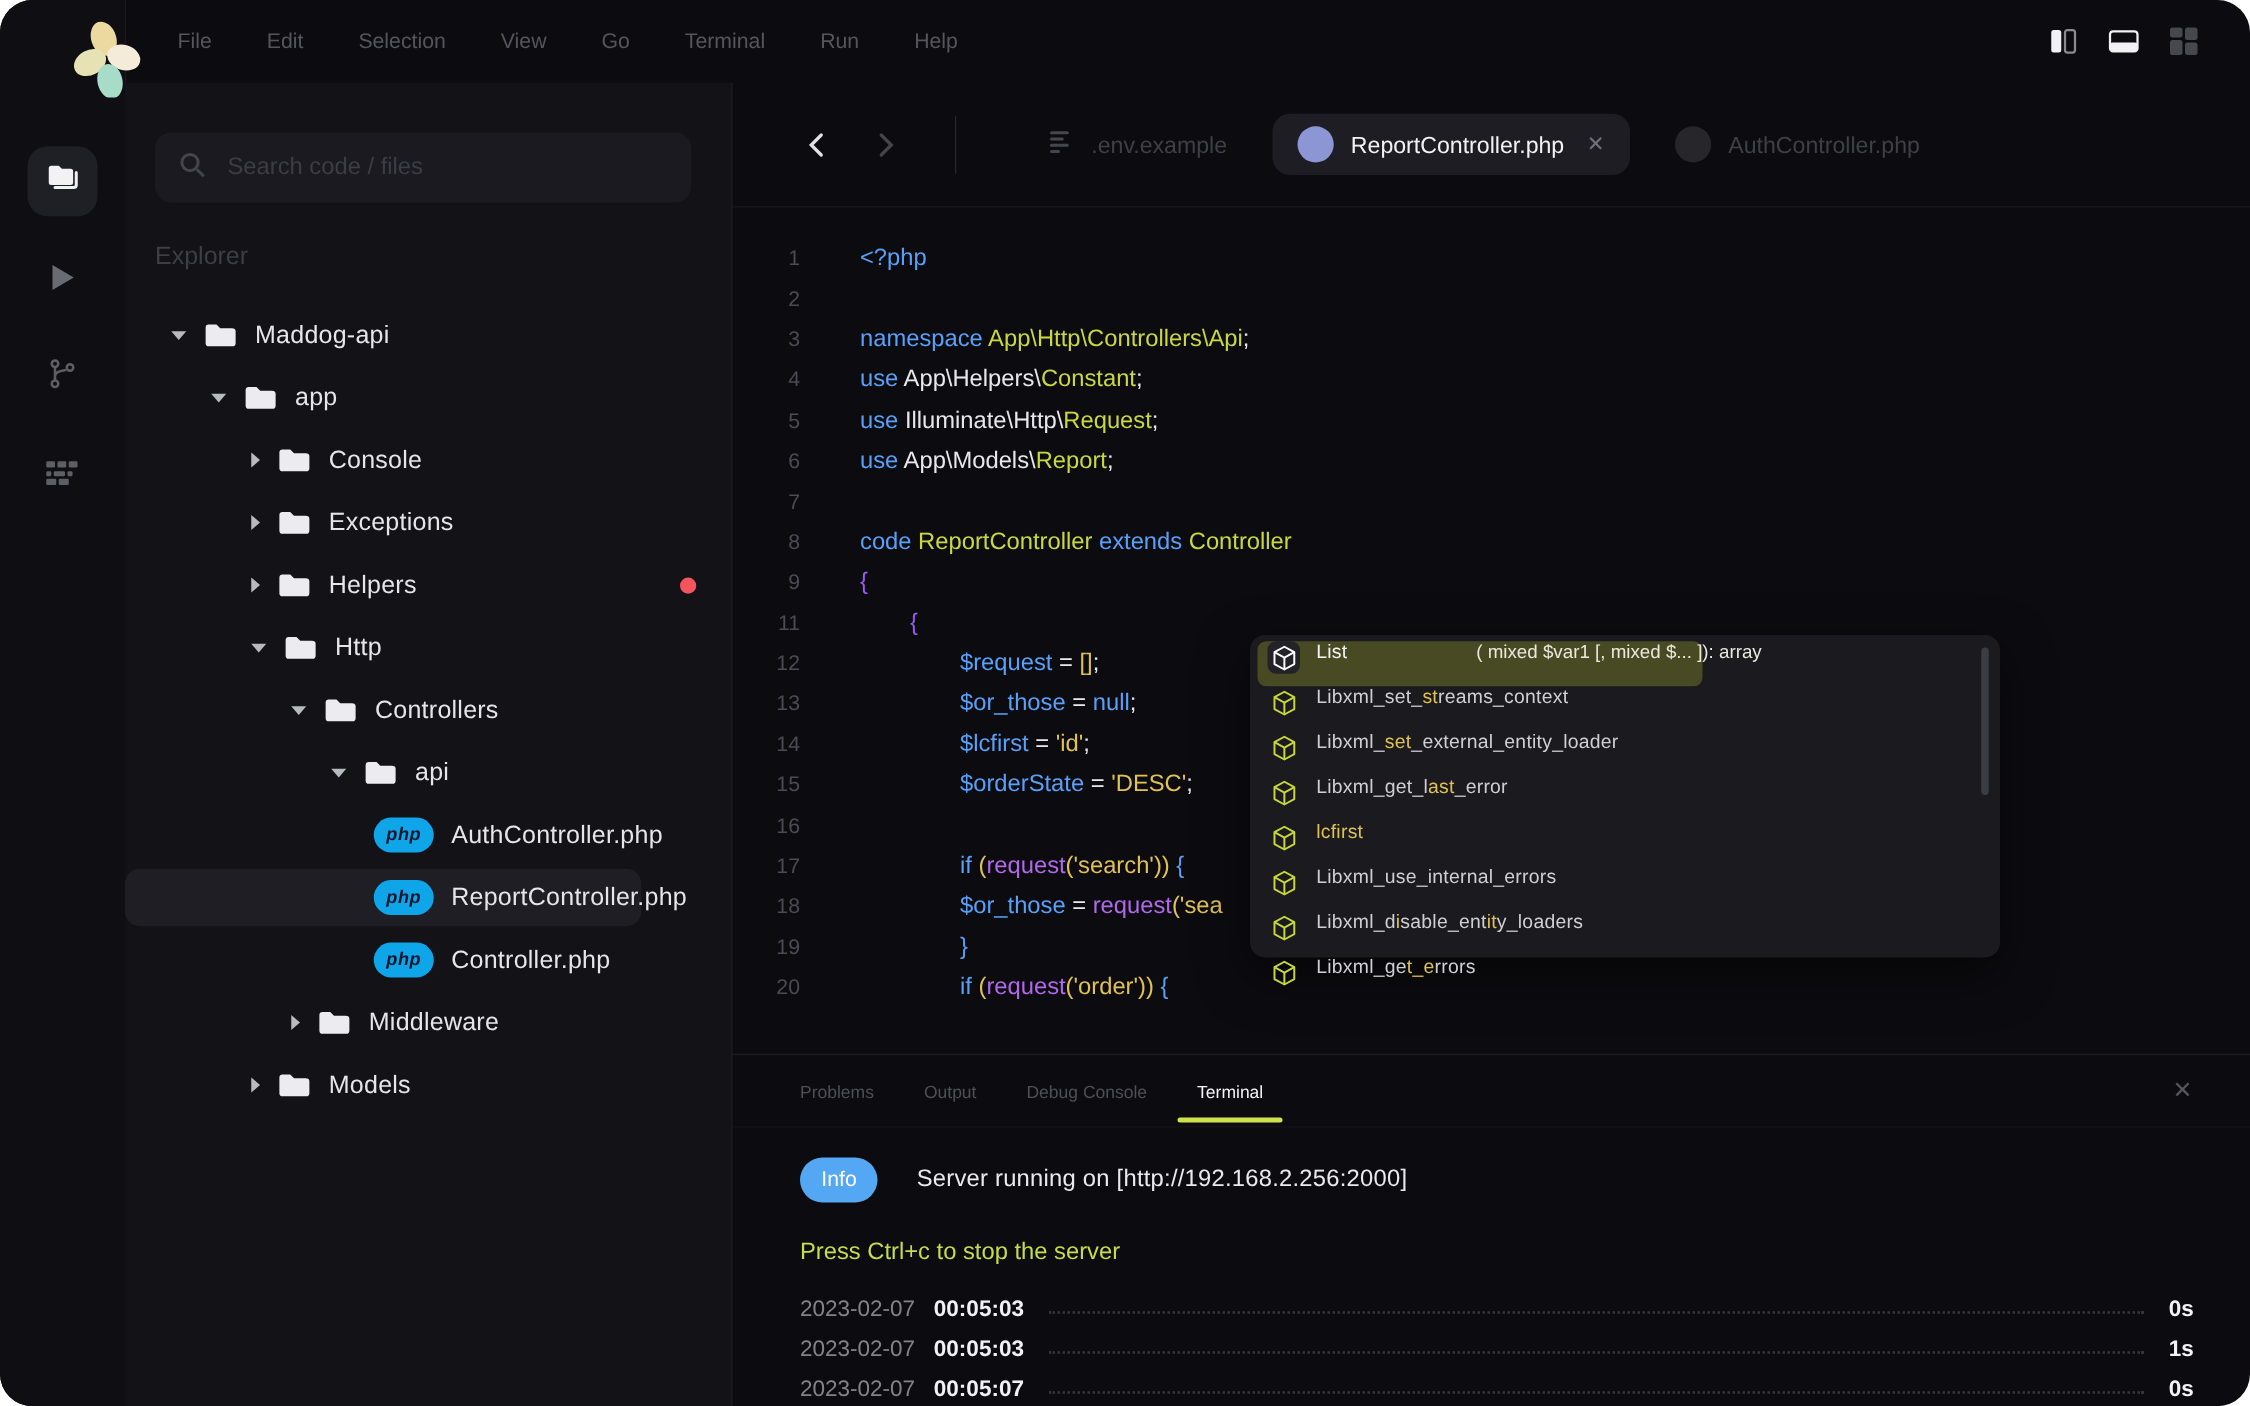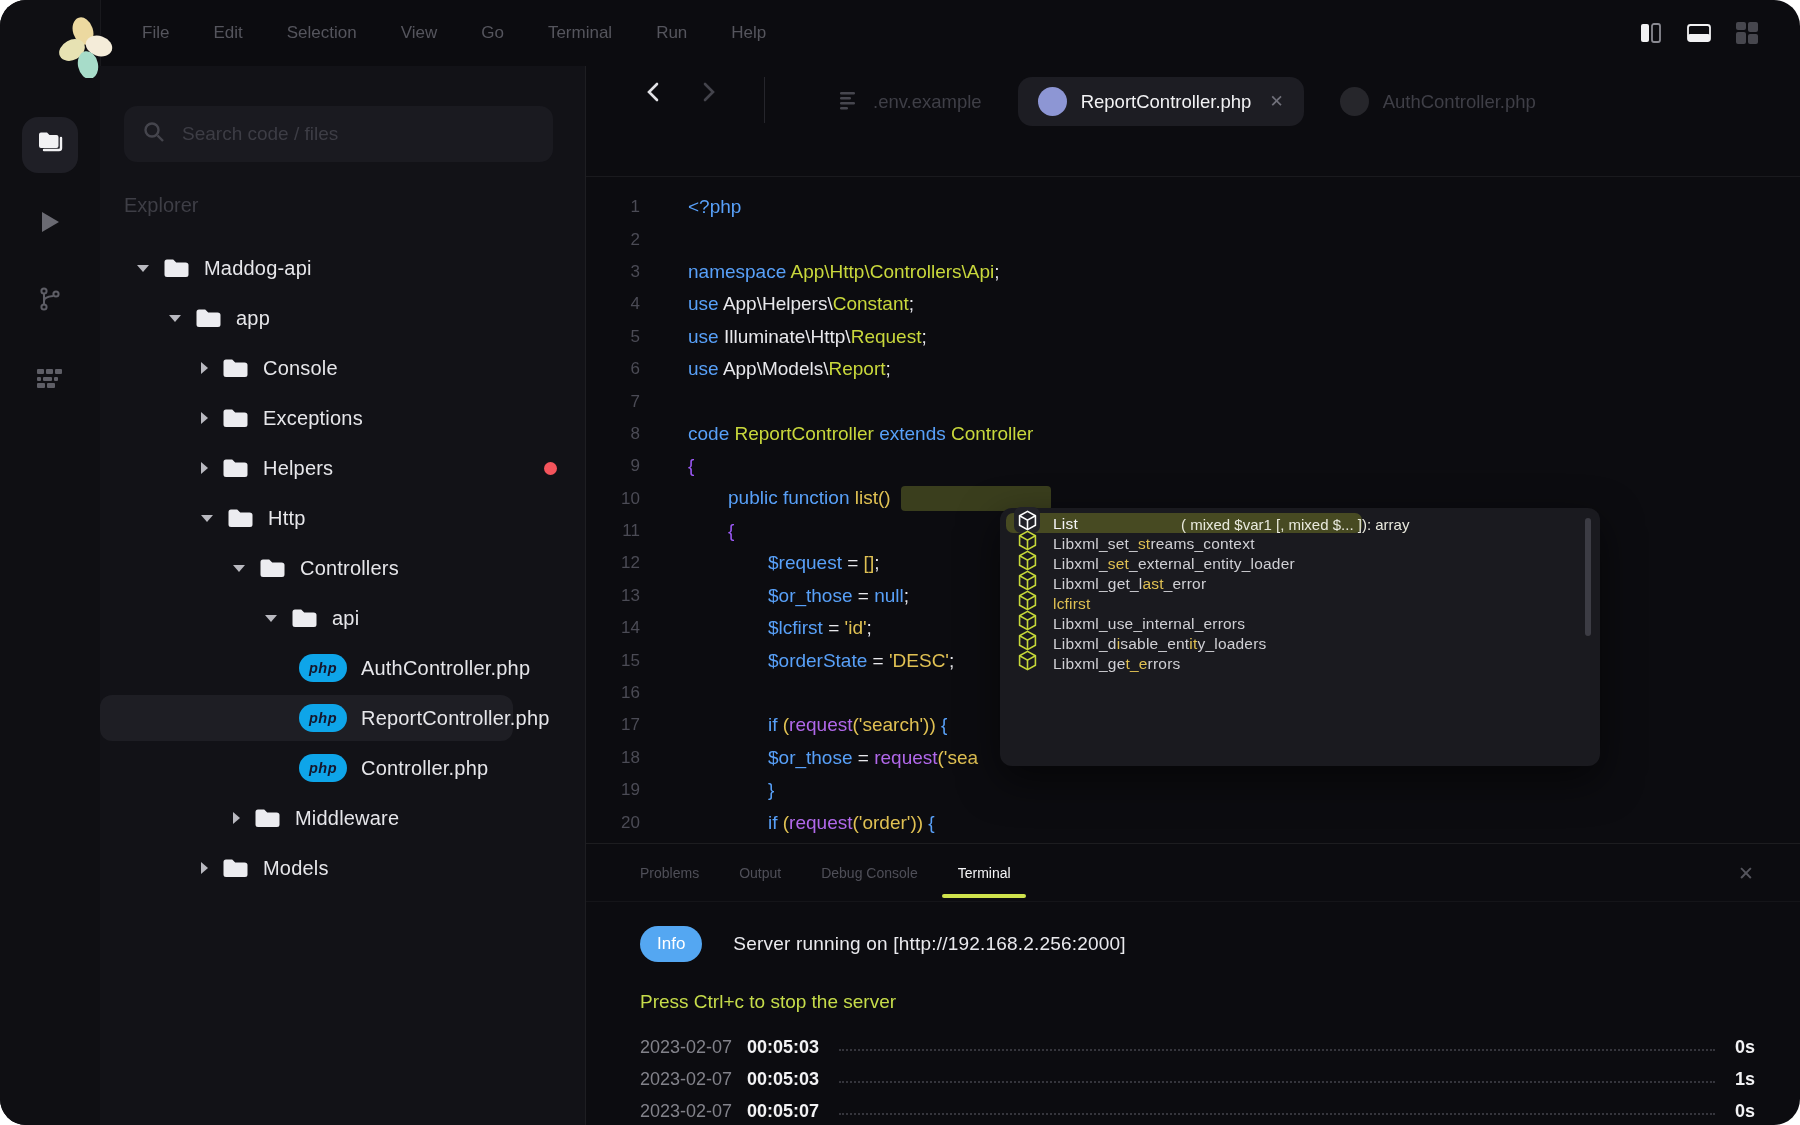--- a/index.html
+++ b/index.html
@@ -29,42 +29,42 @@
   .tree-row .hl{position:absolute;left:0;top:2px;bottom:2px;right:72px;background:#1e1e24;border-radius:12px;}
   .caret{width:0;height:0;flex:0 0 auto;position:relative;z-index:1;}
   .caret.down{border-left:6px solid transparent;border-right:6px solid transparent;border-top:7px solid #b9b9c0;}
   .caret.right{border-top:6px solid transparent;border-bottom:6px solid transparent;border-left:7px solid #b9b9c0;}
   .tree-label{color:#e6e6ea;font-size:20px;margin-left:14px;position:relative;z-index:1;letter-spacing:.2px;}
   .folder-ic{margin-left:14px;position:relative;z-index:1;display:flex;}
   .php-badge{position:relative;z-index:1;width:48px;height:28px;border-radius:14px;background:#0ea5e9;color:#15162b;font-size:14.5px;font-style:italic;font-weight:800;display:flex;align-items:center;justify-content:center;letter-spacing:.5px;}
   .mod-dot{width:13px;height:13px;border-radius:50%;background:#f4545c;margin-left:auto;margin-right:28px;position:relative;z-index:1;}
 
   
-  #tabbar{position:absolute;left:586px;top:77px;right:0;height:99px;display:flex;align-items:flex-start;border-bottom:1px solid rgba(255,255,255,0.06);padding-left:52px;gap:26px;}
+  #tabbar{position:absolute;left:586px;top:66px;right:0;height:99px;display:flex;align-items:center;border-bottom:1px solid rgba(255,255,255,0.06);padding-left:52px;gap:26px;}
   .nav-arrow{width:30px;height:30px;display:flex;align-items:center;justify-content:center;}
   #tab-separator{width:1px;height:46px;background:#26262c;margin:0 26px 0 14px;}
   .etab{display:flex;align-items:center;gap:14px;padding:10px 20px;border-radius:14px;}
   .etab .tab-label{font-size:18.5px;color:#3f3f47;}
   .etab.active{background:#1d1d23;}
   .etab.active .tab-label{color:#f2f2f4;}
   .tab-circle{width:29px;height:29px;border-radius:50%;}
   .tab-close{color:#70707a;font-size:17px;margin-left:4px;}
 
   
   #code{position:absolute;left:586px;top:166px;right:0;height:677px;padding-top:25px;box-sizing:border-box;overflow:hidden;}
   .code-line{height:32.4px;display:flex;align-items:center;font-size:19px;}
   .lnum{flex:0 0 80px;text-align:right;padding-right:26px;box-sizing:border-box;color:#4b4b55;font-size:17px;}
   .ltext{white-space:pre;padding-left:22px;}
   .tk-kw{color:#58a0f8}.tk-type{color:#c9d83c}.tk-pl{color:#e8e8ec}.tk-str{color:#e0c153}
   .tk-call{color:#b168ea}.tk-brace{color:#9b59f5}.tk-var{color:#58a0f8}.tk-hid{color:#8a8a92;margin-left:108px;}
   .ghost-box{display:inline-block;width:150px;height:25px;background:#3a3e1d;border-radius:4px;margin-left:10px;vertical-align:middle;}
 
   
   #popup{position:absolute;left:1000px;top:508px;width:600px;height:258px;background:#1a1a1f;border-radius:12px;box-shadow:0 14px 40px rgba(0,0,0,.55);padding:5px 6px;box-sizing:border-box;}
-  .sug-row{height:20px;display:flex;align-items:flex-end;padding:0 8px;border-radius:7px;}
+  .sug-row{height:36px;display:flex;align-items:flex-start;padding:0 8px;border-radius:7px;}
   .sug-row.selected{background:#474a22;width:356px;box-sizing:border-box;}
   .sug-ic{flex:0 0 26px;height:26px;display:flex;align-items:center;justify-content:center;border-radius:7px;}
   .sug-row.selected .sug-ic{background:#222228;}
   .sug-label{margin-left:13px;font-size:15.5px;color:#cfcfd4;letter-spacing:.2px;}
   .sug-row.selected .sug-label{color:#f4f4f6;min-width:82px;}
   .sug-sig{font-size:15px;color:#e9e9dd;margin-left:46px;white-space:nowrap;}
   .m{color:#e0c153;}
   #popup-scrollbar{position:absolute;right:9px;top:10px;width:6px;height:118px;border-radius:3px;background:#3c3c44;}
 
   
@@ -364,24 +364,20 @@
       </div>
       <div class="code-line">
         <span class="lnum">8</span>
         <span class="ltext" style="margin-left: 0px;"><span class="tk-kw">code </span><span class="tk-type">ReportController</span><span class="tk-kw"> extends </span><span class="tk-type">Controller</span></span>
       </div>
       <div class="code-line">
         <span class="lnum">9</span>
         <span class="ltext" style="margin-left: 0px;"><span class="tk-brace">{</span></span>
       </div>
       <div class="code-line">
-        <span class="lnum">10</span>
-        <span class="ltext" style="margin-left: 40px;"><span class="tk-kw">public function </span><span class="tk-str">list()</span><span class="ghost-box"></span></span>
-      </div>
-      <div class="code-line">
         <span class="lnum">11</span>
         <span class="ltext" style="margin-left: 40px;"><span class="tk-brace">{</span></span>
       </div>
       <div class="code-line">
         <span class="lnum">12</span>
         <span class="ltext" style="margin-left: 80px;"><span class="tk-var">$request</span><span class="tk-pl"> = </span><span class="tk-str">[]</span><span class="tk-pl">;</span></span>
       </div>
       <div class="code-line">
         <span class="lnum">13</span>
         <span class="ltext" style="margin-left: 80px;"><span class="tk-var">$or_those</span><span class="tk-pl"> = </span><span class="tk-kw">null</span><span class="tk-pl">;</span></span>

